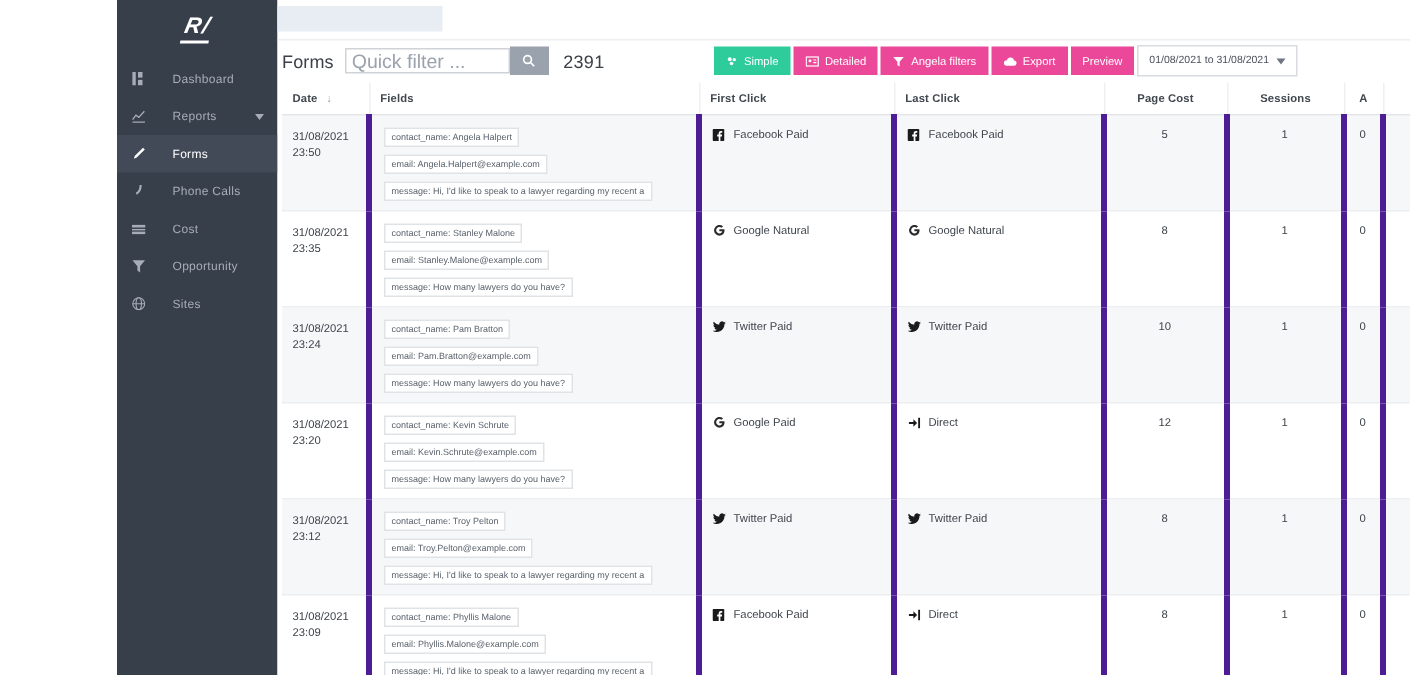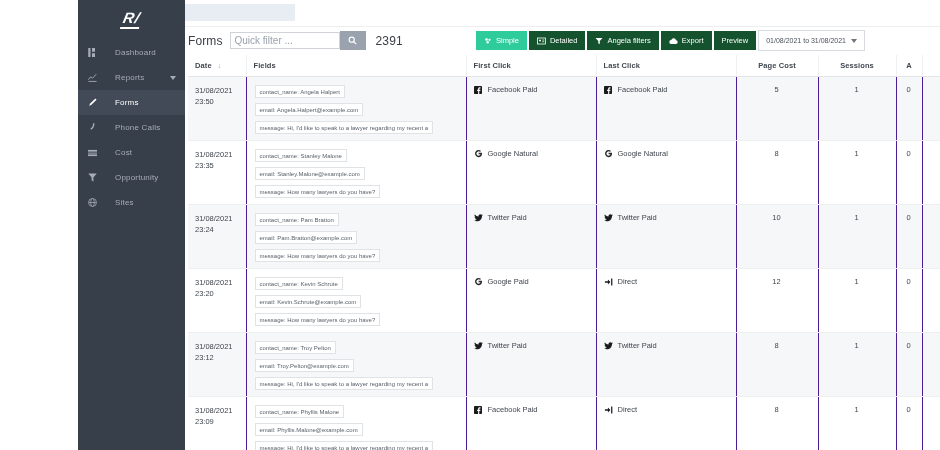--- a/index.html
+++ b/index.html
@@ -54,38 +54,38 @@
   
   .toolbar{
     position:absolute;left:0;top:27px;right:0;height:27px;
     display:flex;align-items:center;padding-left:3px;
   }
   .page-title{
     font-size:12px;color:#3b4048;margin-right:7px;letter-spacing:.1px;
   }
   .qf{
     width:110px;height:17px;border:1px solid #cfd3d8;background:#ffffff;
-    font-size:10px;color:#5d6673;padding:0 4px;box-sizing:border-box;outline:none;
+    font-size:13px;color:#5d6673;padding:0 4px;box-sizing:border-box;outline:none;
     font-family:"Liberation Sans",sans-serif;
   }
   .qf::placeholder{color:#9aa2ad;}
   .qf-btn{
     width:26px;height:19px;background:#9aa2ad;border:none;display:flex;
     align-items:center;justify-content:center;cursor:pointer;color:#ffffff;
   }
   .count{font-size:12px;color:#3b4048;margin-left:10px;letter-spacing:.2px;}
 
   .tb-right{margin-left:auto;display:flex;align-items:center;padding-right:75px;}
   .btn{
     height:19px;display:flex;align-items:center;gap:4px;padding:0 8px;
     font-size:7.5px;color:#ffffff;border:none;cursor:pointer;margin-left:2px;
     font-family:"Liberation Sans",sans-serif;white-space:nowrap;
   }
   .btn-simple{background:#2fcc9b;justify-content:center;}
-  .btn-grey{background:#14532d;}
+  .btn-grey{background:#ec4899;}
   .btn .bico{display:flex;align-items:center;}
   .daterange{
     height:19px;display:flex;align-items:center;padding:0 7px;margin-left:2px;
     background:#ffffff;border:1px solid #d8dbdf;font-size:7px;color:#4a515b;
     cursor:pointer;gap:5px;white-space:nowrap;
   }
   .dr-caret{
     width:0;height:0;border-left:3px solid transparent;border-right:3px solid transparent;
     border-top:4px solid #6f7681;
   }
@@ -100,21 +100,21 @@
     height:21px;background:#ffffff;border-bottom:1px solid #e3e6e9;
     border-right:1px solid #eef0f2;
     font-size:7.5px;color:#41474f;font-weight:bold;text-align:left;
     padding:0 0 0 7px;letter-spacing:.1px;white-space:nowrap;overflow:hidden;
   }
   thead th.num{text-align:center;padding:0;}
   thead th:last-child{border-right:none;}
   .sortarrow{color:#9aa2ad;font-size:7px;margin-left:6px;}
 
   tbody td{
-    border-bottom:1px solid #eceef0;border-right:1px solid #4c1d95;
+    border-bottom:1px solid #eceef0;border-right:4px solid #4c1d95;
     vertical-align:top;padding-top:8px;font-size:7.5px;color:#3f454d;
     height:54px;box-sizing:border-box;
   }
   tbody td:last-child{border-right:none;}
   tbody tr.odd td{background:#f6f7f8;}
   tbody tr.even td{background:#ffffff;}
 
   .c-date{padding-left:7px;line-height:11px;color:#3f454d;font-size:7.5px;}
   .c-fields{padding-left:8px;}
   .chip{

